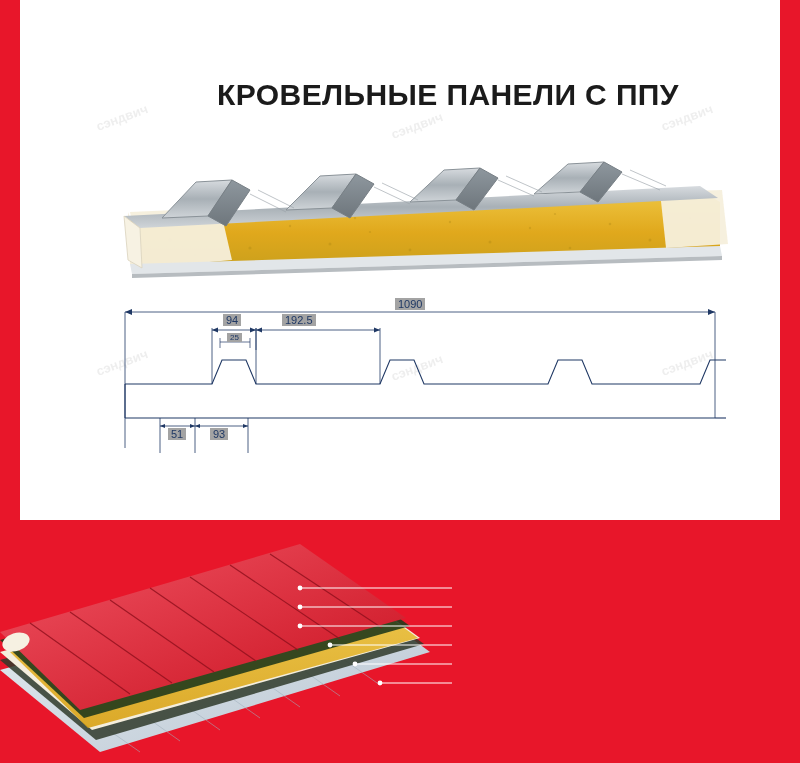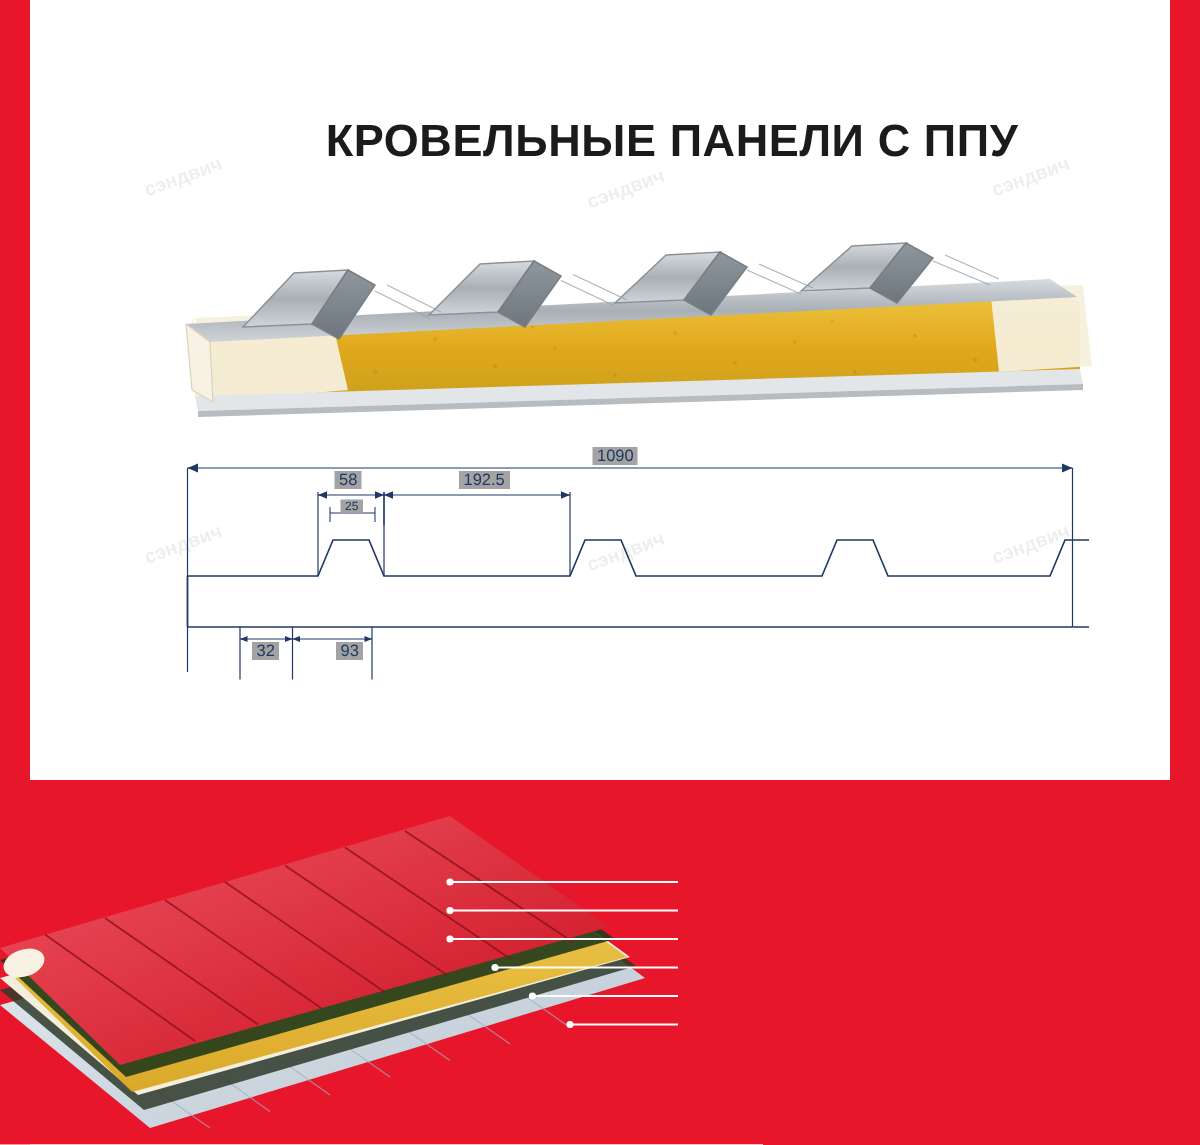--- a/index.html
+++ b/index.html
@@ -179,25 +179,25 @@
   <line x1="95" y1="120" x2="95" y2="155" stroke-width="0.8"></line>
   <line x1="148" y1="120" x2="148" y2="155" stroke-width="0.8"></line>
   <line x1="60" y1="128" x2="95" y2="128" stroke-width="0.8"></line>
   <line x1="95" y1="128" x2="148" y2="128" stroke-width="0.8"></line>
   <path d="M60 128 l5 -2 v4 z" fill="#1f3864" stroke="none"></path>
   <path d="M95 128 l-5 -2 v4 z" fill="#1f3864" stroke="none"></path>
   <path d="M95 128 l5 -2 v4 z" fill="#1f3864" stroke="none"></path>
   <path d="M148 128 l-5 -2 v4 z" fill="#1f3864" stroke="none"></path>
 </svg>
   <div class="dim-label" style="left:295px;top:0px;">1090</div>
-  <div class="dim-label" style="left:123px;top:16px;">58</div>
-  <div class="dim-label" style="left:206px;top:16px;">192.5</div>
+  <div class="dim-label" style="left:123px;top:16px;">94</div>
+  <div class="dim-label" style="left:182px;top:16px;">192.5</div>
   <div class="dim-label small" style="left:127px;top:35px;">25</div>
-  <div class="dim-label" style="left:68px;top:130px;">32</div>
-  <div class="dim-label" style="left:124px;top:130px;">93</div>
+  <div class="dim-label" style="left:68px;top:130px;">51</div>
+  <div class="dim-label" style="left:110px;top:130px;">93</div>
 </div>
 
 <div class="bottom-block">
 
   <svg width="470" height="243" viewBox="0 0 470 243" xmlns="http://www.w3.org/2000/svg" style="position:absolute;left:0;top:0;">
     <defs>
       <linearGradient id="redtop" x1="0" y1="0" x2="1" y2="1">
         <stop offset="0%" stop-color="#f05463"></stop>
         <stop offset="100%" stop-color="#c9101f"></stop>
       </linearGradient>

